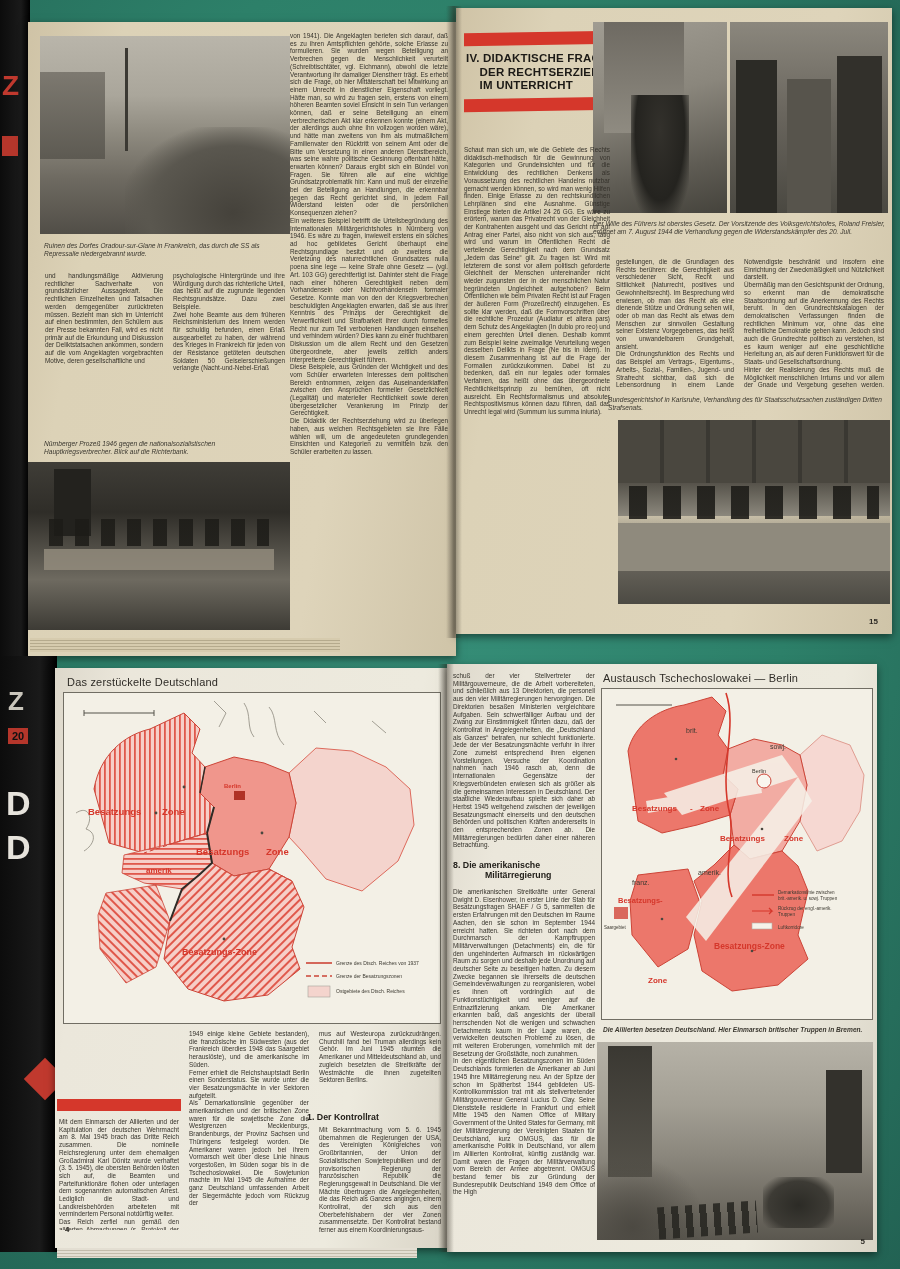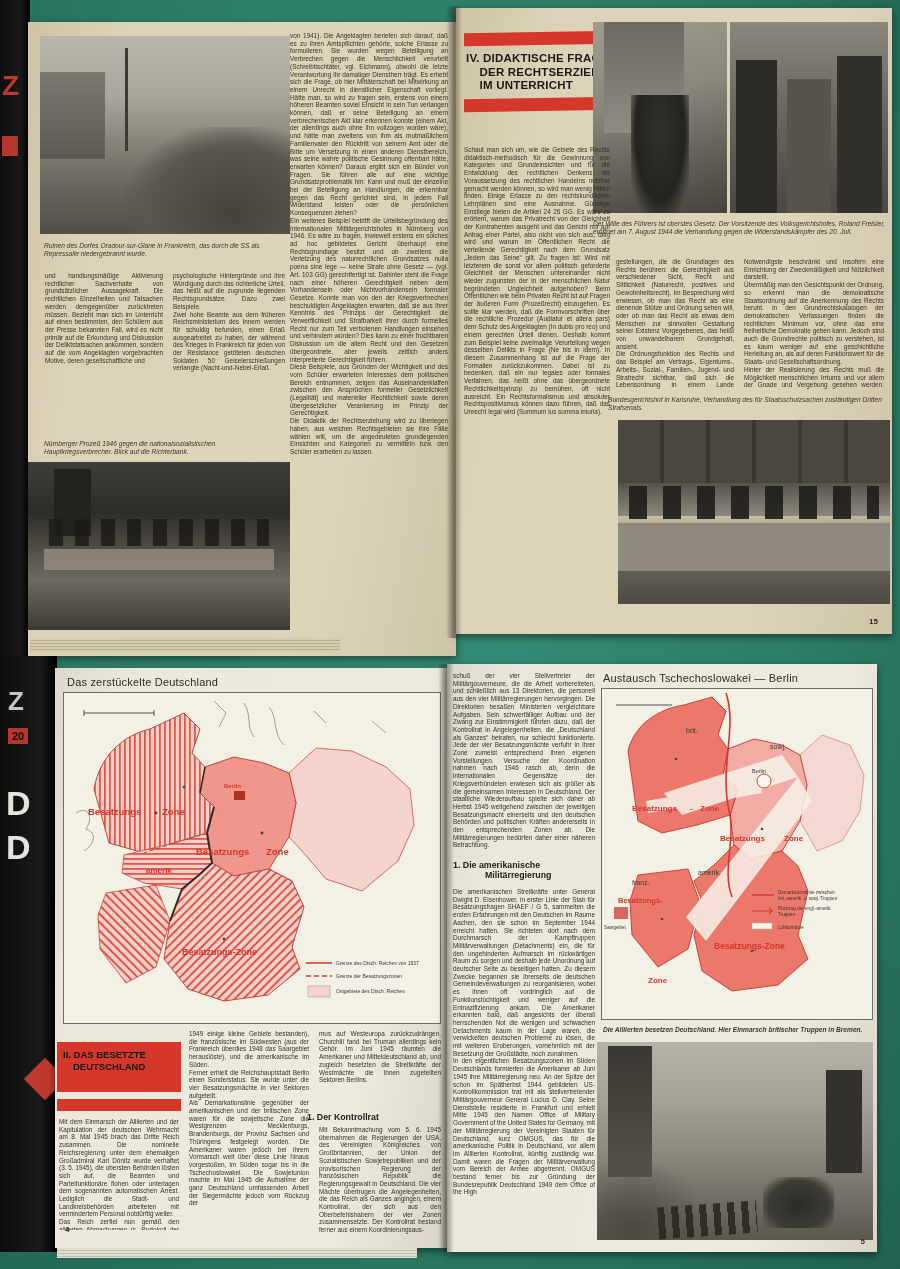--- a/index.html
+++ b/index.html
@@ -175,41 +175,37 @@
 
           <line x1="242" y1="270" x2="268" y2="270" stroke="#cc4437" stroke-width="1.6"></line>
           <text x="272" y="272" font-size="5" class="leg">Grenze des Dtsch. Reiches von 1937</text>
           <line x1="242" y1="283" x2="268" y2="283" stroke="#cc4437" stroke-width="1.6" stroke-dasharray="5 3"></line>
           <text x="272" y="285" font-size="5" class="leg">Grenze der Besatzungszonen</text>
           <rect x="244" y="293" width="22" height="11" fill="#f4d4cd" stroke="#a5a199" stroke-width=".6"></rect>
           <text x="272" y="300" font-size="5" class="leg">Ostgebiete des Dtsch. Reiches</text>
         </svg>
       </div>
 
-      <div style="position:absolute;left:2px;top:374px;width:124px;height:50px;background:#d5372b;color:#191713;font-weight:bold;font-size:9.5px;line-height:12px;padding:7px 0 0 6px;box-sizing:border-box;">
-        <div>II. DAS BESETZTE</div>
-        <div style="padding-left:10px;">DEUTSCHLAND</div>
-      </div>
       <div class="redbar" style="left:2px;top:431px;width:124px;height:12px;"></div>
 
       <div class="bodycol preline" style="left:4px;top:450px;width:120px;height:112px;">Mit dem Einmarsch der Alliierten und der Kapitulation der deutschen Wehrmacht am 8. Mai 1945 brach das Dritte Reich zusammen. Die nominelle Reichsregierung unter dem ehemaligen Großadmiral Karl Dönitz wurde verhaftet (3. 5. 1945), die obersten Behörden lösten sich auf, die Beamten und Parteifunktionäre flohen oder unterlagen dem sogenannten automatischen Arrest. Lediglich die Stadt- und Landkreisbehörden arbeiteten mit vermindertem Personal notdürftig weiter.
 Das Reich zerfiel nun gemäß den alliierten Abmachungen (s. Protokoll der Londoner Konferenz v. 12. 9. 1944, S. 6) in vier Zonen: die sowjetische im Osten, die britische im Nordwesten, von der Belgien und Holland</div>
       <div class="bodycol preline" style="left:134px;top:362px;width:120px;height:214px;">1949 einige kleine Gebiete bestanden), die französische im Südwesten (aus der Frankreich überdies 1948 das Saargebiet herauslöste), und die amerikanische im Süden.
 Ferner erhielt die Reichshauptstadt Berlin einen Sonderstatus. Sie wurde unter die vier Besatzungsmächte in vier Sektoren aufgeteilt.
 Als Demarkationslinie gegenüber der amerikanischen und der britischen Zone waren für die sowjetische Zone die Westgrenzen Mecklenburgs, Brandenburgs, der Provinz Sachsen und Thüringens festgelegt worden. Die Amerikaner waren jedoch bei ihrem Vormarsch weit über diese Linie hinaus vorgestoßen, im Süden sogar bis in die Tschechoslowakei. Die Sowjetunion machte im Mai 1945 die Aufnahme der ganz Deutschland umfassenden Arbeit der Siegermächte jedoch vom Rückzug der</div>
       <div class="bodycol preline" style="left:264px;top:362px;width:122px;height:70px;">mus auf Westeuropa zurückzudrängen. Churchill fand bei Truman allerdings kein Gehör. Im Juni 1945 räumten die Amerikaner und Mitteldeutschland ab, und zugleich besetzten die Streitkräfte der Westmächte die ihnen zugeteilten Sektoren Berlins.</div>
       <div class="subheading" style="position:absolute;left:252px;top:444px;">1.  Der Kontrollrat</div>
       <div class="bodycol preline" style="left:264px;top:458px;width:122px;height:118px;">Mit Bekanntmachung vom 5. 6. 1945 übernahmen die Regierungen der USA, des Vereinigten Königreiches von Großbritannien, der Union der Sozialistischen Sowjetrepubliken und der provisorischen Regierung der französischen Republik die Regierungsgewalt in Deutschland. Die vier Mächte übertrugen die Angelegenheiten, die das Reich als Ganzes angingen, einem Kontrollrat, der sich aus den Oberbefehlshabern der vier Zonen zusammensetzte. Der Kontrollrat bestand ferner aus einem Koordinierungsaus-</div>
       <div class="pagenum" style="left:10px;bottom:14px;">4</div>
     </div>
 
     <div class="page paper-b" style="left:447px;top:8px;width:430px;height:588px;">
       <div class="bodycol preline" style="left:6px;top:8px;width:142px;height:182px;">schuß der vier Stellvertreter der Militärgouverneure, die die Arbeit vorbereiteten, und schließlich aus 13 Direktorien, die personell aus den vier Militärregierungen hervorgingen. Die Direktorien besaßen Ministerien vergleichbare Aufgaben. Sein schwerfälliger Aufbau und der Zwang zur Einstimmigkeit führten dazu, daß der Kontrollrat in Angelegenheiten, die „Deutschland als Ganzes“ betrafen, nur schlecht funktionierte. Jede der vier Besatzungsmächte verfuhr in ihrer Zone zumeist entsprechend ihren eigenen Vorstellungen. Versuche der Koordination nahmen nach 1946 rasch ab, denn die internationalen Gegensätze der Kriegsverbündeten erwiesen sich als größer als die gemeinsamen Interessen in Deutschland. Der staatliche Wiederaufbau spielte sich daher ab Herbst 1945 weitgehend zwischen der jeweiligen Besatzungsmacht einerseits und den deutschen Behörden und politischen Kräften andererseits in den entsprechenden Zonen ab. Die Militärregierungen bedürfen daher einer näheren Betrachtung.</div>
       <div class="subheading" style="position:absolute;left:6px;top:196px;">
-        <div>1.  Die amerikanische</div>
+        <div>8.  Die amerikanische</div>
         <div style="padding-left:32px;">Militärregierung</div>
       </div>
       <div class="bodycol preline" style="left:6px;top:224px;width:142px;height:352px;">Die amerikanischen Streitkräfte unter General Dwight D. Eisenhower, in erster Linie der Stab für Besatzungsfragen SHAEF / G 5, sammelten die ersten Erfahrungen mit den Deutschen im Raume Aachen, den sie schon im September 1944 erreicht hatten. Sie richteten dort nach dem Durchmarsch der Kampftruppen Militärverwaltungen (Detachments) ein, die für den ungehinderten Aufmarsch im rückwärtigen Raum zu sorgen und deshalb jede Unordnung auf deutscher Seite zu beseitigen hatten. Zu diesem Zwecke begannen sie ihrerseits die deutschen Gemeindeverwaltungen zu reorganisieren, wobei es ihnen oft vordringlich auf die Funktionstüchtigkeit und weniger auf die Entnazifizierung ankam. Die Amerikaner erkannten bald, daß angesichts der überall herrschenden Not die wenigen und schwachen Detachments kaum in der Lage waren, die verwickelten deutschen Probleme zu lösen, die mit weiteren Eroberungen, vornehmlich mit der Besetzung der Großstädte, noch zunahmen.
 In den eigentlichen Besatzungszonen im Süden Deutschlands formierten die Amerikaner ab Juni 1945 ihre Militärregierung neu. An der Spitze der schon im Spätherbst 1944 gebildeten US-Kontrollkommission trat mit als stellvertretender Militärgouverneur General Lucius D. Clay. Seine Dienststelle residierte in Frankfurt und erhielt Mitte 1945 den Namen Office of Military Government of the United States for Germany, mit der Militärregierung der Vereinigten Staaten für Deutschland, kurz OMGUS, das für die amerikanische Politik in Deutschland, vor allem im Alliierten Kontrollrat, künftig zuständig war. Damit waren die Fragen der Militärverwaltung vom Bereich der Armee abgetrennt. OMGUS bestand ferner bis zur Gründung der Bundesrepublik Deutschland 1949 dem Office of the High</div>
 
       <div class="maptitle" style="left:156px;top:8px;">Austausch Tschechoslowakei — Berlin</div>
       <div class="mapframe" style="left:154px;top:24px;width:270px;height:330px;">
         <svg width="270" height="330" viewBox="0 0 270 330">
 
           <line x1="14" y1="16" x2="70" y2="16" stroke="#55524a" stroke-width="1"></line>

